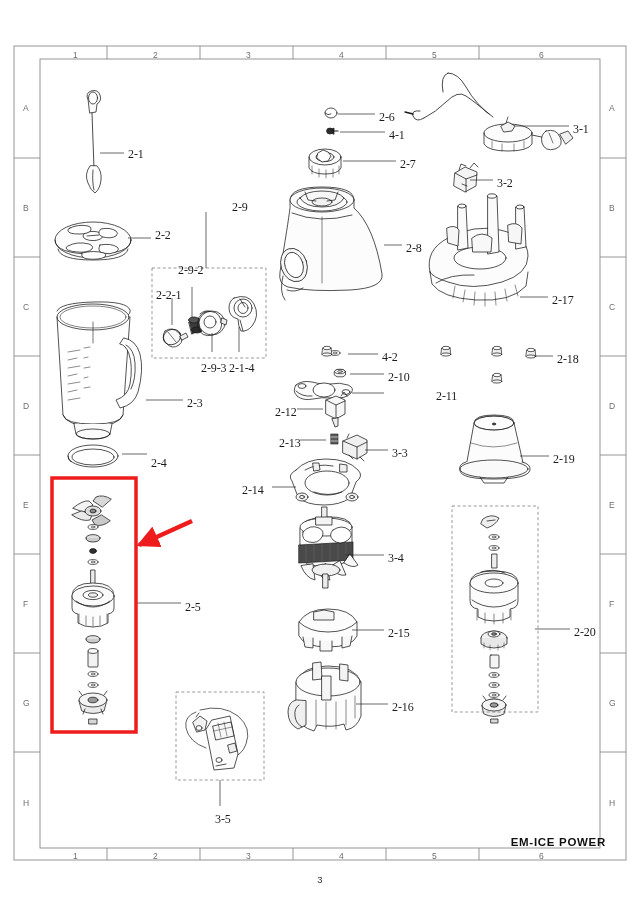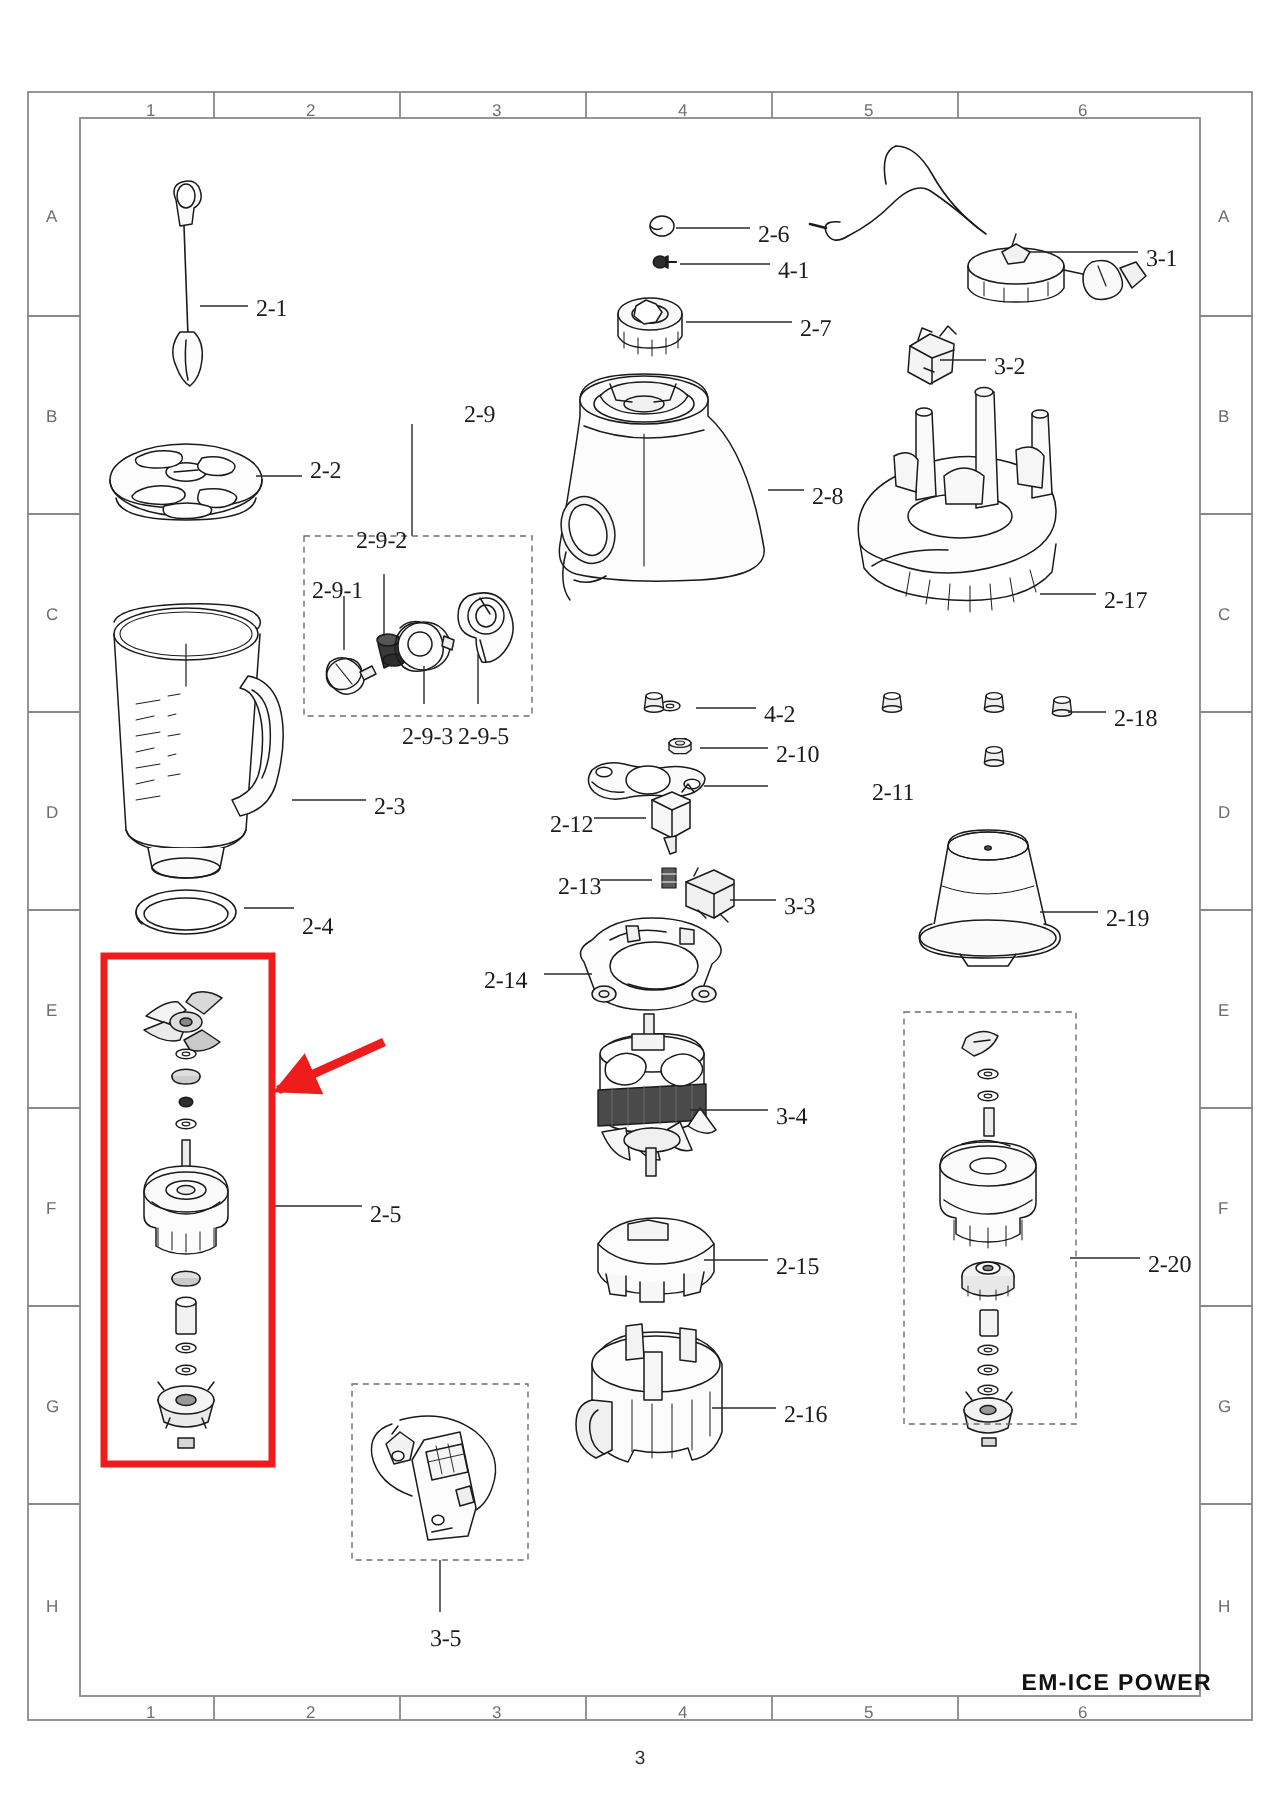--- a/index.html
+++ b/index.html
@@ -605,24 +605,24 @@
     <g id="highlight-layer">
         <rect x="52" y="478" width="84" height="254" fill="none" stroke="#ee1c1c" stroke-width="3.5"></rect>
         <line x1="192" y1="521" x2="139" y2="545" stroke="#ee1c1c" stroke-width="4.5" marker-end="url(#arrowhead)"></line>
       </g>
   </svg>
 
   <div id="part-labels">
       <div class="lbl" style="left: 128px; top: 147px;">2-1</div>
       <div class="lbl" style="left: 155px; top: 228px;">2-2</div>
       <div class="lbl" style="left: 199px; top: 200px; margin-left: 33px;">2-9</div>
-      <div class="lbl" style="left: 156px; top: 288px;">2-9-1</div>
+      <div class="lbl" style="left: 156px; top: 288px;">2-2-1</div>
       <div class="lbl" style="left: 178px; top: 263px;">2-9-2</div>
       <div class="lbl" style="left: 201px; top: 361px;">2-9-3</div>
-      <div class="lbl" style="left: 229px; top: 361px;">2-9-5</div>
+      <div class="lbl" style="left: 229px; top: 361px;">2-1-4</div>
       <div class="lbl" style="left: 187px; top: 396px;">2-3</div>
       <div class="lbl" style="left: 151px; top: 456px;">2-4</div>
       <div class="lbl" style="left: 185px; top: 600px;">2-5</div>
       <div class="lbl" style="left: 379px; top: 110px;">2-6</div>
       <div class="lbl" style="left: 389px; top: 128px;">4-1</div>
       <div class="lbl" style="left: 400px; top: 157px;">2-7</div>
       <div class="lbl" style="left: 406px; top: 241px;">2-8</div>
       <div class="lbl" style="left: 382px; top: 350px;">4-2</div>
       <div class="lbl" style="left: 388px; top: 370px;">2-10</div>
       <div class="lbl" style="left: 388px; top: 389px; margin-left: 48px;">2-11</div>

